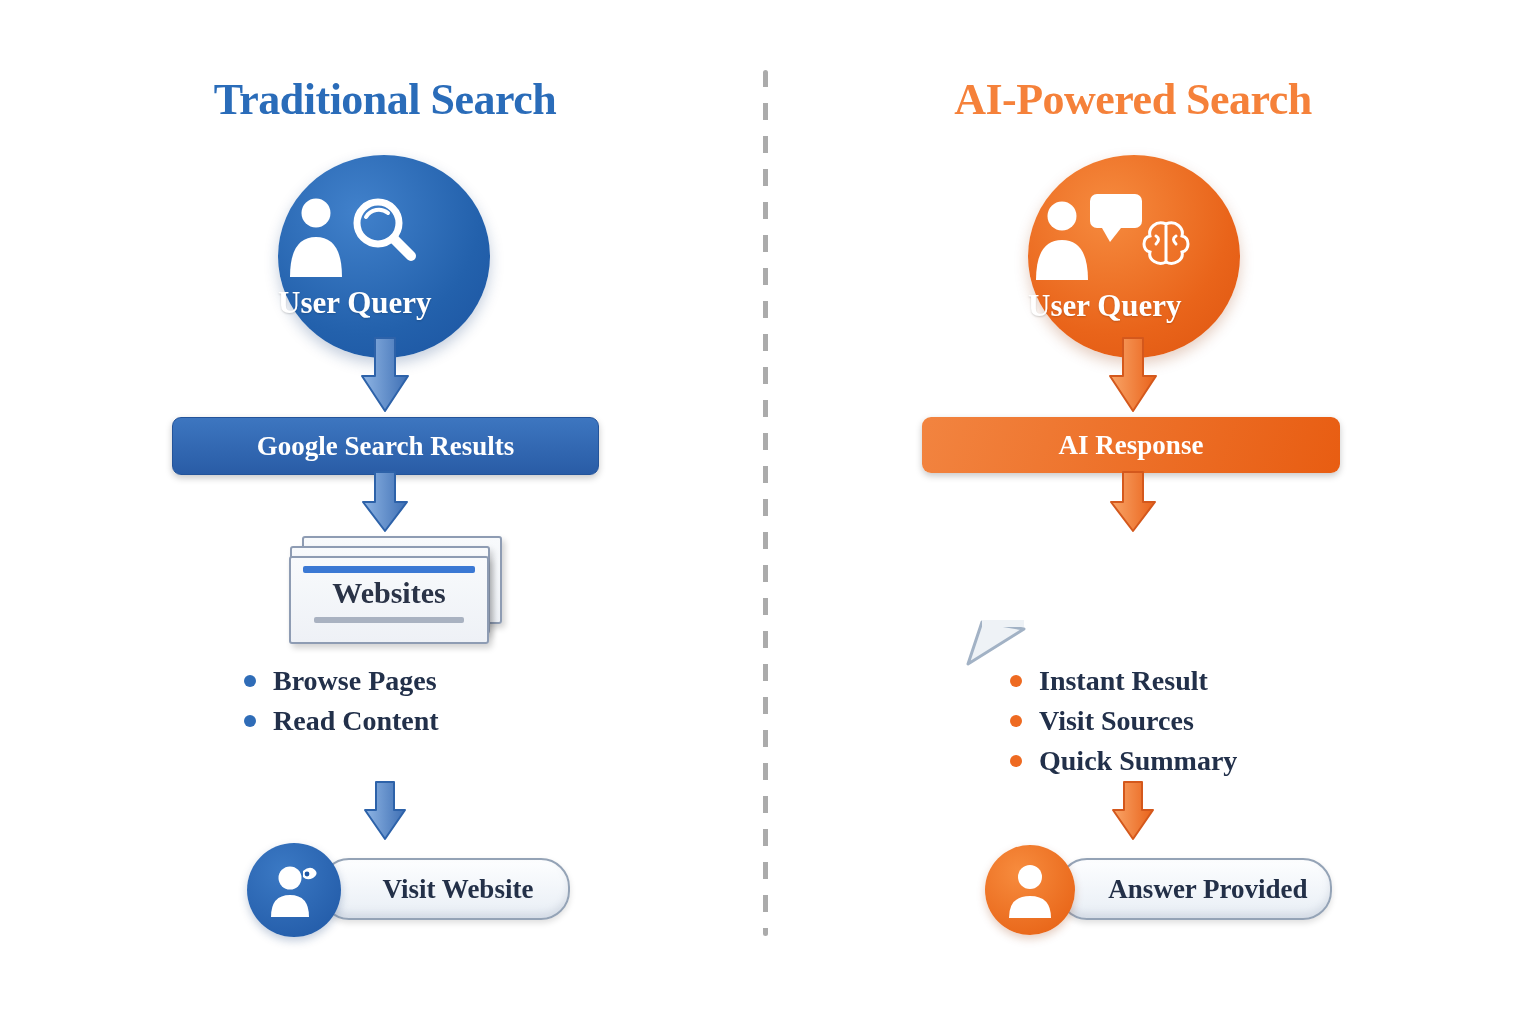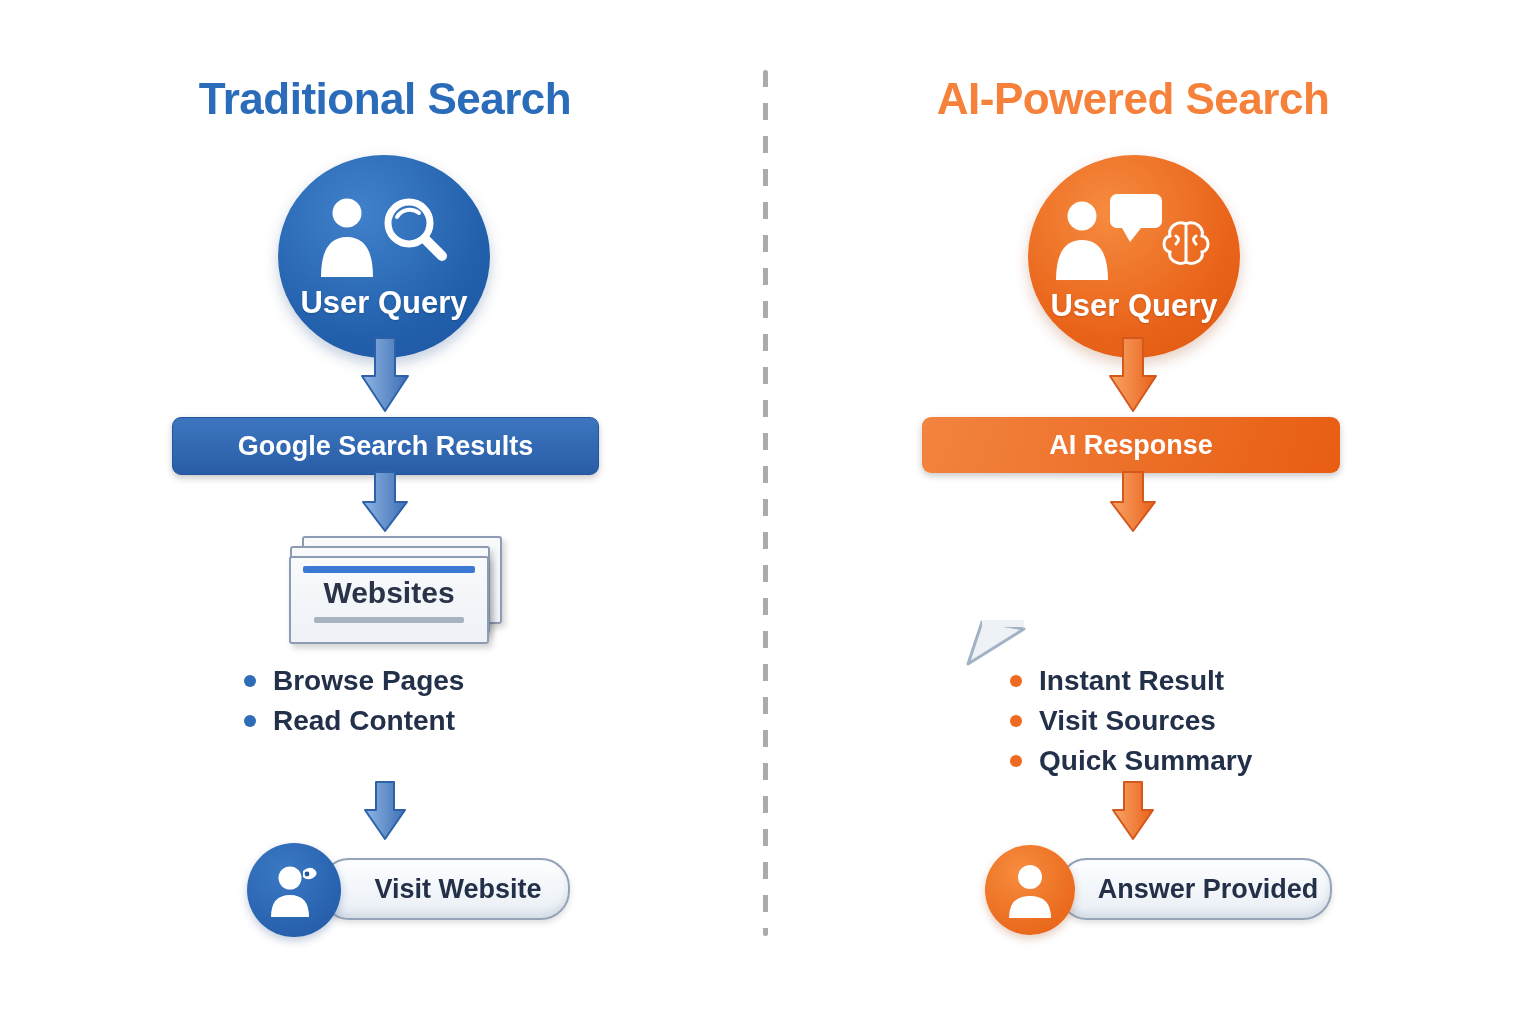--- a/index.html
+++ b/index.html
@@ -1,33 +1,33 @@
 <!DOCTYPE html>
 <html><head>
 <meta charset="utf-8">
 <style>
   html,body{margin:0;padding:0;background:#fff;}
   .canvas{
     position:relative;width:1359px;height:1024px;background:#ffffff;overflow:hidden;
-    font-family:Liberation Sans, sans-serif;
+    font-family:Liberation Serif, serif;
   }
   .divider{
     position:absolute;left:763px;top:70px;width:5px;height:866px;border-radius:3px;
     background:repeating-linear-gradient(to bottom,#ababab 0 17px,transparent 17px 33px);
   }
   .title{
     position:absolute;top:74px;width:550px;text-align:center;
     font-size:44px;font-weight:bold;letter-spacing:-0.5px;
   }
   .title.t-left{left:110px;color:#2a6cb9;}
   .title.t-right{left:858px;color:#f5813a;}
 
   .node-circle{
     position:absolute;width:212px;height:203px;border-radius:50%;
-    display:flex;flex-direction:column;align-items:center;justify-content:center;
+    display:flex;flex-direction:column;justify-content:center;
   }
   .node-circle.blue{left:278px;top:155px;
     background:radial-gradient(circle at 38% 28%,#4181cb,#2361ac 62%,#1b53a0);
     box-shadow:0 6px 14px rgba(20,60,120,.25);}
   .node-circle.orange{left:1028px;top:155px;
     background:radial-gradient(circle at 38% 28%,#f68b3f,#e9641a 62%,#de5510);
     box-shadow:0 6px 14px rgba(150,60,10,.25);}
   .circle-label{color:#fff;font-size:31px;font-weight:bold;margin-top:8px;
     text-shadow:0 1px 2px rgba(0,0,0,.18);}
 

